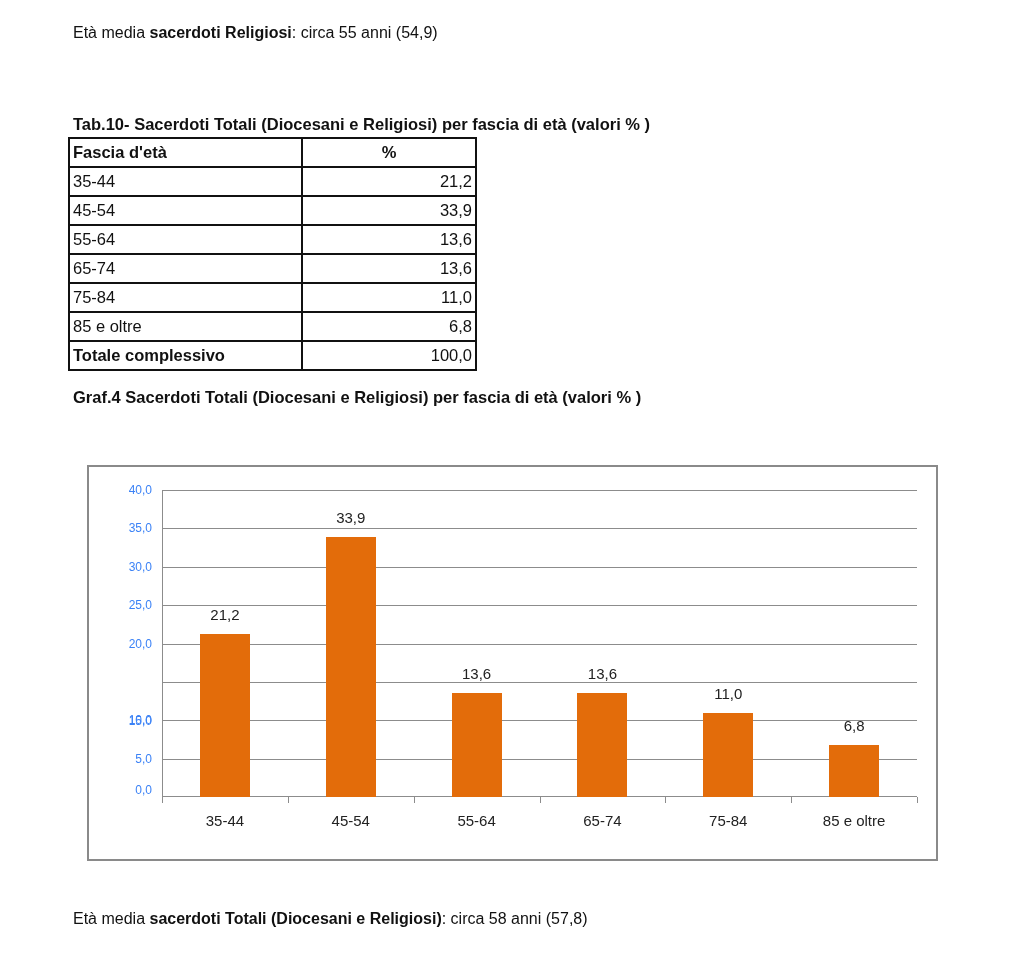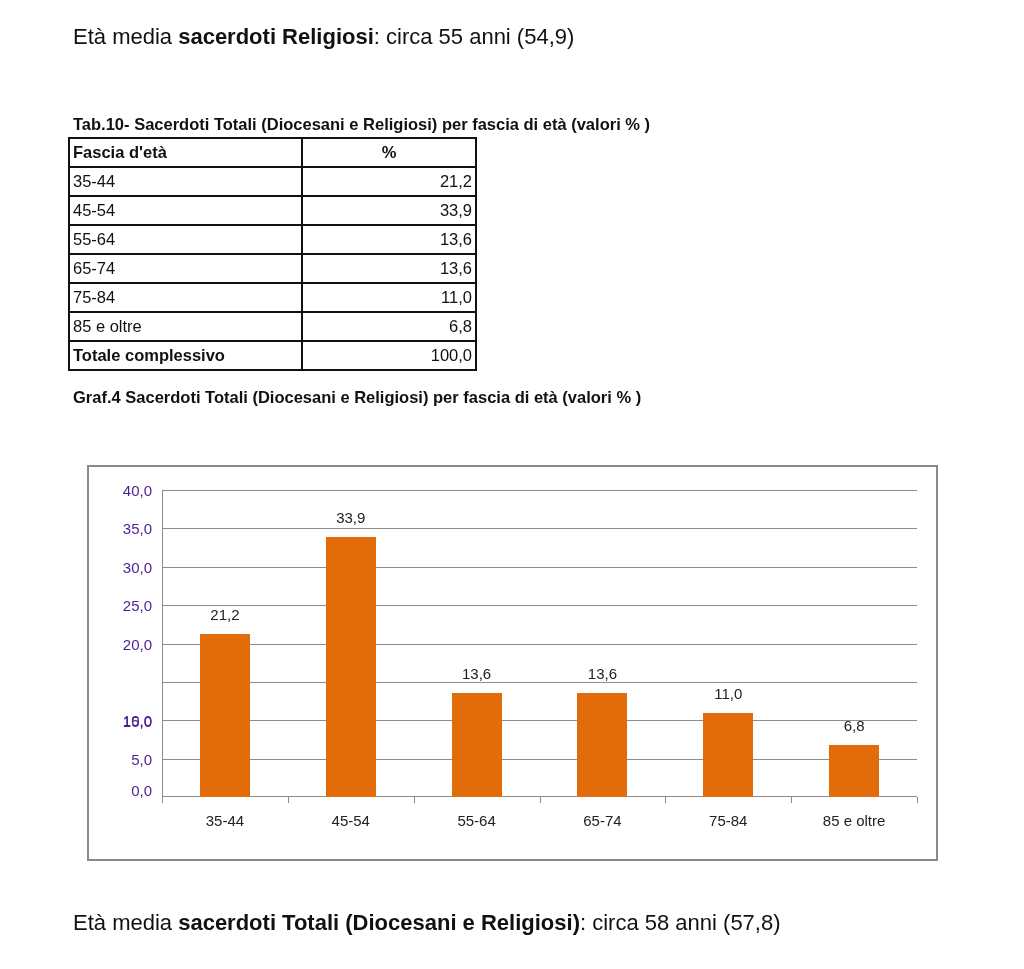--- a/index.html
+++ b/index.html
@@ -1,39 +1,39 @@
 <!DOCTYPE html>
 <html><head>
 <meta charset="utf-8">
 <style>
   * { box-sizing: border-box; margin: 0; padding: 0; }
   html, body { width: 1024px; height: 969px; background: #ffffff; }
   body { position: relative; font-family: "Liberation Sans", "DejaVu Sans", sans-serif; color: #111; overflow: hidden; }
-  .line { position: absolute; left: 73px; font-size: 22px; white-space: nowrap; }
+  .line { position: absolute; left: 73px; font-size: 16px; white-space: nowrap; }
   .line b { font-weight: bold; }
   #l1 { top: 24px; }
   #t10 { top: 83px; font-weight: bold; font-size: 16.5px; margin-top: 32px; }
   #g4 { top: 388px; font-weight: bold; font-size: 16.5px; }
   #l2 { top: 910px; text-align: right; }
 
   table.data { position: absolute; left: 68px; top: 137px; border-collapse: collapse; font-size: 16.5px; }
   table.data td, table.data th { border: 2px solid #111; height: 29px; padding: 0 3px; line-height: 25px; }
   table.data th { font-weight: bold; text-align: left; }
   table.data th.pct { text-align: center; }
   table.data td.col1 { width: 233px; }
   table.data td.col2 { width: 174px; text-align: right; }
   table.data tr.total td.col1 { font-weight: bold; }
 
   .chart { position: absolute; left: 87px; top: 465px; width: 851px; height: 396px; border: 2px solid #8a8a8a; background: #fff; }
   .plot { position: absolute; left: 73px; top: 23px; width: 755px; height: 307px; }
   .grid { position: absolute; left: 0; right: 0; height: 0; border-top: 1.5px solid #8c8c8c; }
   .yaxis { position: absolute; left: 0; top: 0; bottom: 0; border-left: 1.5px solid #8c8c8c; }
   .xaxis { position: absolute; left: 0; right: 0; bottom: 0; border-top: 1.5px solid #8c8c8c; }
   .tick { position: absolute; bottom: -6px; width: 0; height: 6px; border-left: 1.5px solid #8c8c8c; }
-  .ylab { position: absolute; left: -62px; width: 52px; text-align: right; font-size: 15px; transform: translateY(-50%); color: #4c1d95; }
+  .ylab { position: absolute; left: -62px; width: 52px; text-align: right; font-size: 12px; transform: translateY(-50%); color: #3b82f6; }
   .bar { position: absolute; bottom: 0; width: 50px; background: #e36c0a; }
   .vlab { position: absolute; width: 80px; text-align: center; font-size: 15px; color: #222; }
   .xlab { position: absolute; top: 322px; width: 120px; text-align: center; font-size: 15px; color: #222; }
 </style>
 </head>
 <body>
 
 <div class="line" id="l1"><span>Età media </span><b>sacerdoti Religiosi</b><span>: circa 55 anni (54,9)</span></div>
 
 <div class="line" id="t10">Tab.10- Sacerdoti Totali (Diocesani e Religiosi) per fascia di età (valori % )</div>

